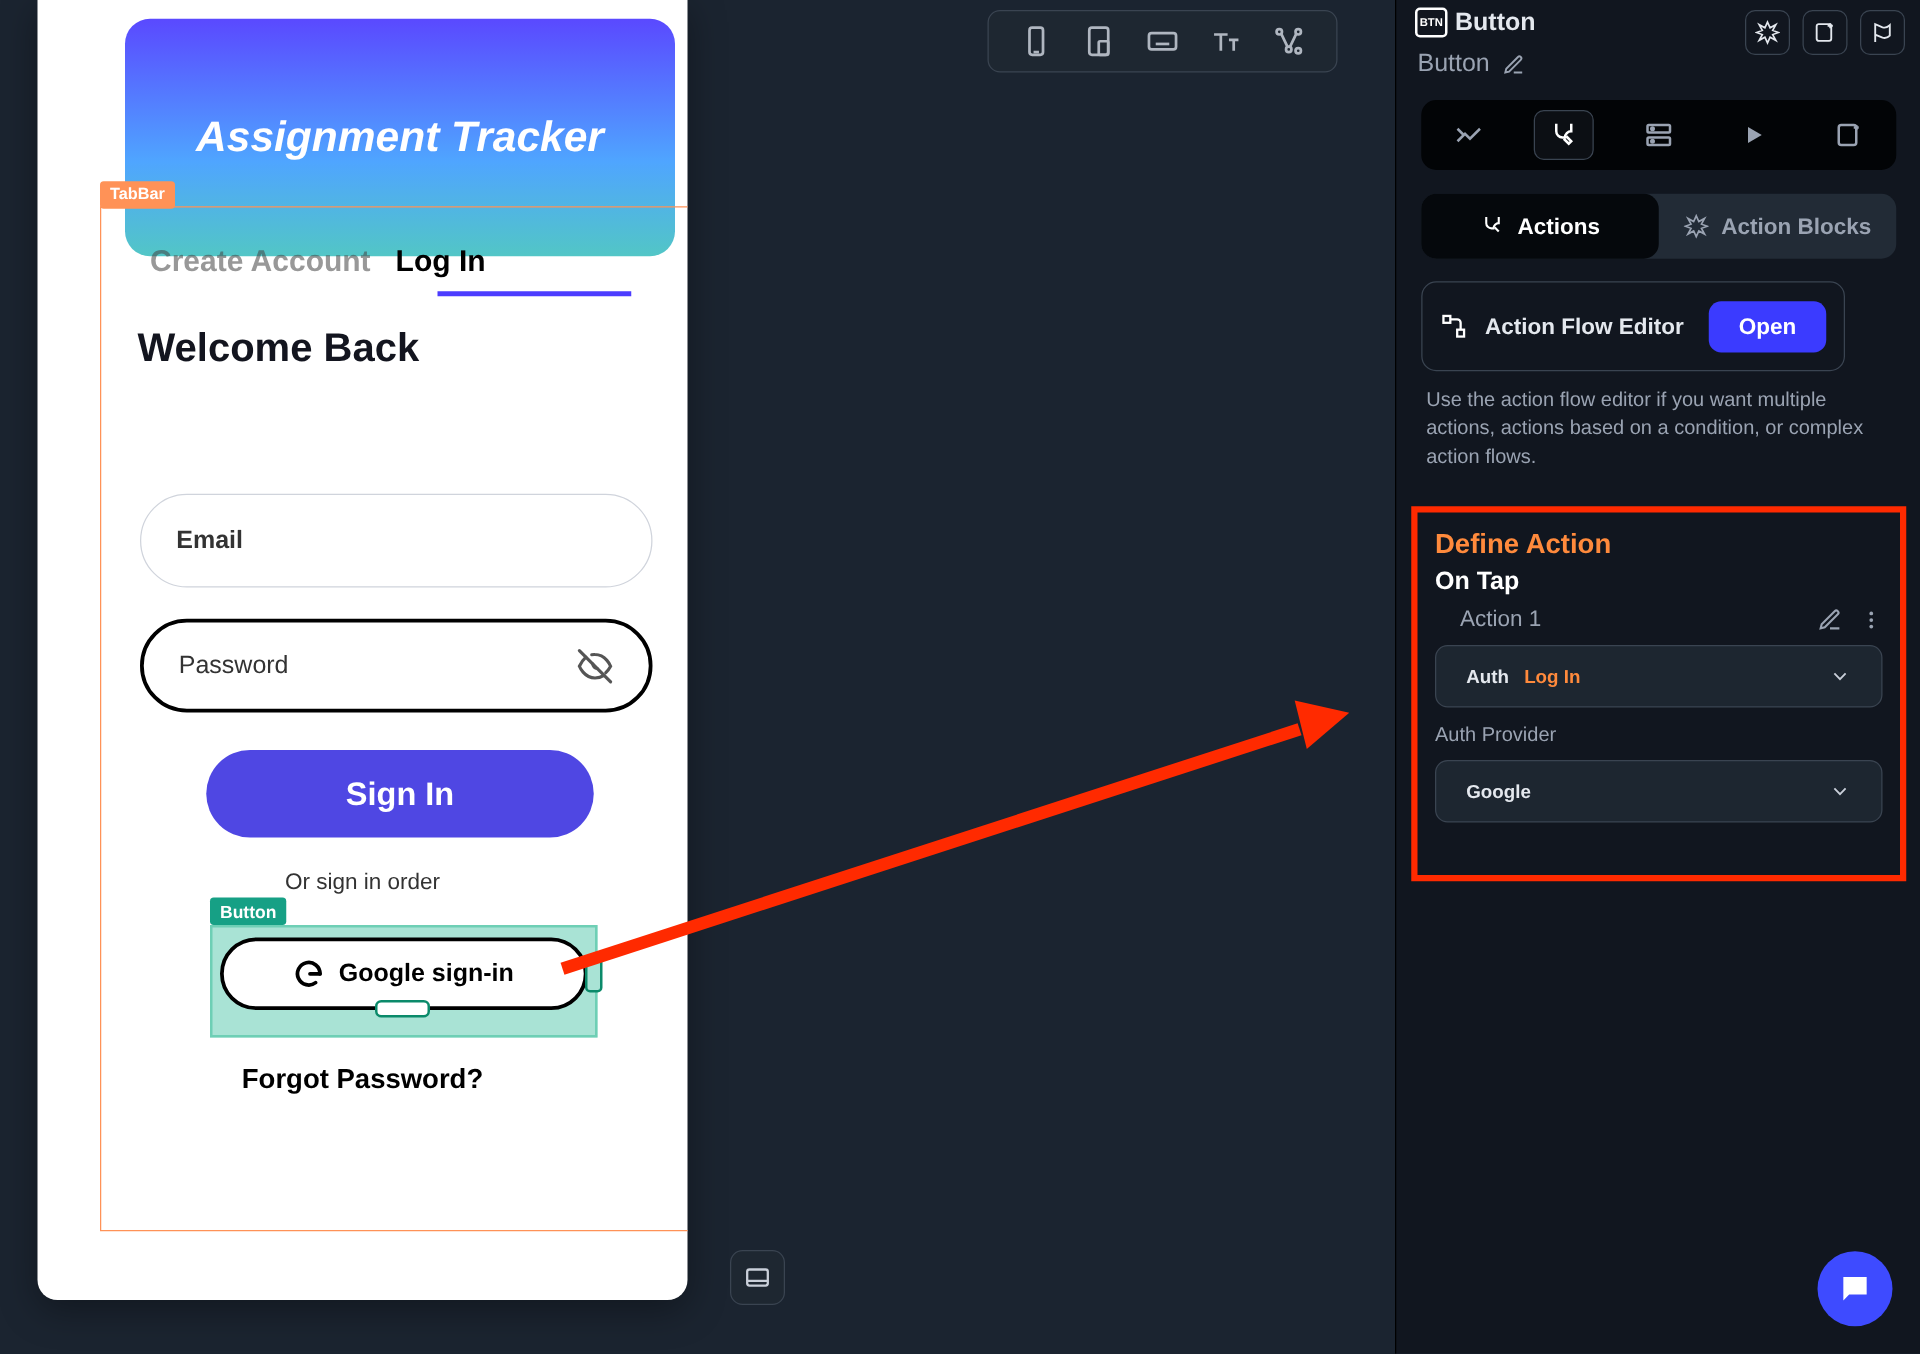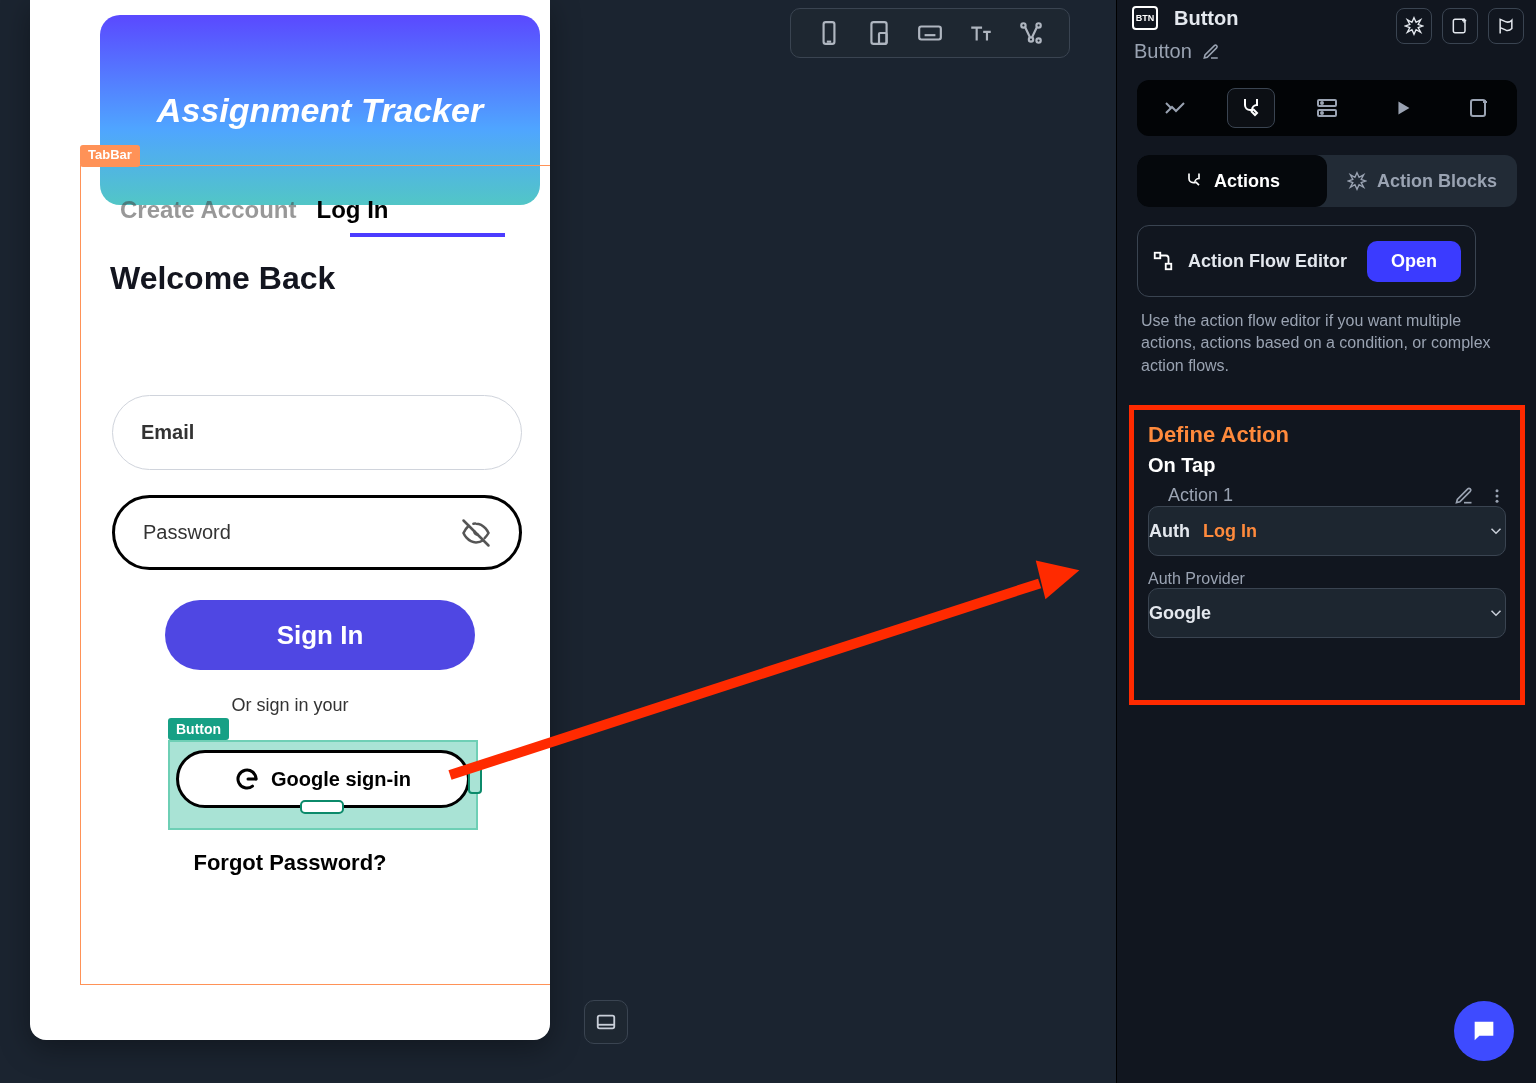--- a/index.html
+++ b/index.html
@@ -88,21 +88,21 @@
   }
   .ct-icon{width:26px;height:26px;opacity:.85;}
   
   .bottom-btn{
     position:absolute;left:584px;top:1000px;width:44px;height:44px;border-radius:10px;
     background:#1e2731;border:1px solid var(--line);display:flex;align-items:center;justify-content:center;
   }
   
   .rpanel{position:absolute;right:0;top:0;width:420px;height:1083px;background:var(--bg-darker);border-left:1px solid #000;}
   .rp-head{position:absolute;left:15px;top:6px;display:flex;gap:10px;flex-direction:column;}
-  .rp-head-top{display:flex;align-items:center;gap:16px;}
+  .rp-head-top{display:flex;align-items:center;gap:6px;}
   .rp-icon-box{width:26px;height:24px;border:2px solid #fff;border-radius:4px;display:flex;align-items:center;justify-content:center;font-size:9px;font-weight:700;color:#fff;}
   .rp-title{font-size:20px;font-weight:800;}
   .rp-sub{margin-left:2px;display:flex;align-items:center;gap:10px;font-size:20px;color:var(--text-dim);}
   .rp-right-icons{position:absolute;right:12px;top:8px;display:flex;gap:10px;}
   .rp-right-icons .sq{width:36px;height:36px;border:1px solid var(--line);border-radius:8px;display:flex;align-items:center;justify-content:center;}
   .rp-tabs{position:absolute;left:20px;top:80px;width:380px;height:56px;background:#020406;border-radius:12px;display:flex;align-items:center;justify-content:space-around;}
   .rp-tab-item{width:48px;height:40px;display:flex;align-items:center;justify-content:center;border-radius:8px;}
   .rp-tab-item.active{background:#0c0f14;border:1px solid var(--line);}
   .seg{position:absolute;left:20px;top:155px;width:380px;height:52px;background:var(--panel);border-radius:12px;display:flex;}
   .seg-half{flex:1;display:flex;align-items:center;justify-content:center;gap:10px;font-size:18px;font-weight:700;color:var(--text-dim);}
@@ -110,21 +110,21 @@
   .afe{position:absolute;left:20px;top:225px;width:339px;height:72px;border:1px solid var(--line);border-radius:12px;display:flex;align-items:center;justify-content:space-between;padding:0 14px;}
   .afe-left{display:flex;align-items:center;gap:14px;font-size:18px;font-weight:800;}
   .open-btn{background:#3b3bff;color:#fff;font-weight:700;font-size:18px;padding:10px 24px;border-radius:10px;}
   .hint{position:absolute;left:24px;top:310px;width:370px;color:var(--text-dim);font-size:16px;line-height:1.4;}
   .define-box{position:absolute;left:12px;top:405px;width:396px;height:300px;border:5px solid var(--highlight);padding:12px 14px;}
   .define-h{color:#ff8a3c;font-size:22px;font-weight:800;}
   .ontap{color:#fff;font-size:20px;font-weight:800;margin-top:6px;}
   .action-row{display:flex;align-items:center;justify-content:space-between;margin-top:8px;}
   .action-lbl{color:var(--text-dim);font-size:18px;margin-left:20px;}
   .action-icons{display:flex;gap:14px;color:var(--text-dim);}
-  .dd{height:50px;border:1px solid var(--line);border-radius:10px;background:#1d2630;display:flex;align-items:center;justify-content:space-between;padding:0 0;font-size:18px;}
+  .dd{margin-top:10px;height:50px;border:1px solid var(--line);border-radius:10px;background:#1d2630;display:flex;align-items:center;justify-content:space-between;padding:0 24px;font-size:15px;}
   .dd .lead{font-weight:800;}
   .dd .accent{color:#ff8a3c;margin-left:8px;font-weight:700;}
   .prov-lbl{color:var(--text-dim);font-size:16px;margin-top:14px;}
   
   .arrow-head{
     position:absolute;left:1040px;top:555px;width:0;height:0;
     border-left:40px solid var(--highlight);
     border-top:20px solid transparent;
     border-bottom:20px solid transparent;
     transform:rotate(-14deg);
@@ -169,21 +169,21 @@
         <path d="M2 2l20 20"></path>
           <path d="M10.6 10.6A3 3 0 0013.4 13.4"></path>
         <path d="M9.9 4.6A10.9 10.9 0 0112 4.5c7 0 10 7.5 10 7.5a17.4 17.4 0 01-3.1 4.1M6.2 6.2A17.5 17.5 0 002 12s3 7.5 10 7.5a10.8 10.8 0 005.8-1.7"></path>
       </svg>
     </span>
   </div>
 
   <div class="signin">
     <span>Sign In</span>
   </div>
-  <div class="or">Or sign in your</div>
+  <div class="or">Or sign in order</div>
 
   <div class="gsi-tag">Button</div>
   <div class="gsi-sel"></div>
   <div class="gsi-btn">
     <span>
       <svg width="24" height="24" viewBox="0 0 24 24" fill="none" stroke="#000" stroke-width="3" stroke-linecap="round">
         <path d="M21 12a9 9 0 10-3.5 7.1"></path>
           <path d="M13 12h8"></path>
       </svg>
     </span>

